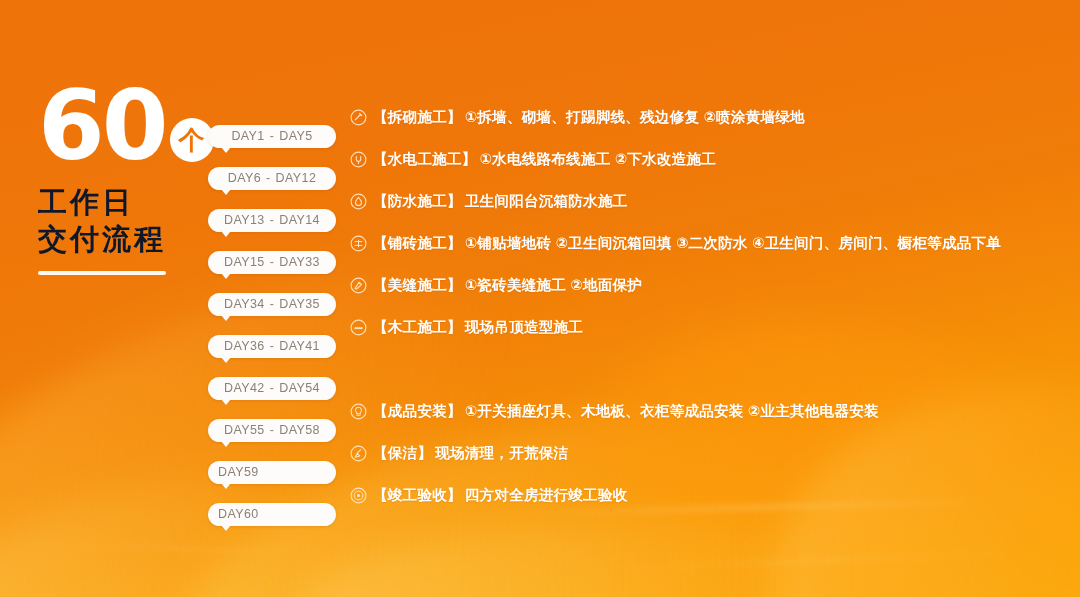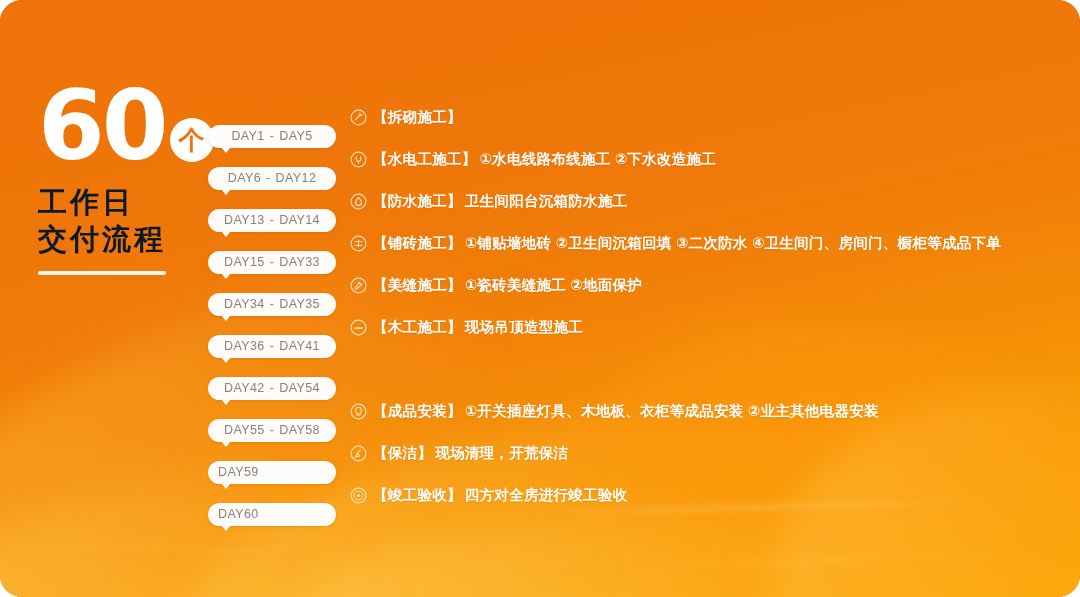--- a/index.html
+++ b/index.html
@@ -8,21 +8,20 @@
     padding: 0;
     background: #ffffff;
   }
   #poster {
     position: relative;
     width: 1080px;
     height: 597px;
     overflow: hidden;
     font-family: "Liberation Sans", "DejaVu Sans", sans-serif;
     background: #ee7409;
-    border-radius: 22px;
   }
 
   
   .bg-base {
     position: absolute;
     inset: 0;
     background:
       linear-gradient(168deg,
         #ee7309 0%,
         #ef7609 28%,
@@ -258,20 +257,21 @@
           </div>
         </div>
         <div class="row-body">
           <span class="row-icon">
             <svg viewBox="0 0 17 17" xmlns="http://www.w3.org/2000/svg">
               <circle cx="8.5" cy="8.5" r="7.4" fill="none" stroke="#ffe9cf" stroke-width="1.1"></circle>
               <path d="M5.2 10.8 L10.5 5.5 M9.6 4.4 l2.2 2.2" fill="none" stroke="#ffe9cf" stroke-width="1.2" stroke-linecap="round"></path>
             </svg>
           </span>
           <span class="row-text row-title">【拆砌施工】</span>
+          <span class="row-text row-detail">①拆墙、砌墙、打踢脚线、残边修复 ②喷涂黄墙绿地</span>
         </div>
       </div>
       <div class="row">
         <div class="badge-wrap">
           <div class="badge">
             <span>DAY6</span>
             <span class="dash">-</span>
             <span>DAY12</span>
           </div>
         </div>

